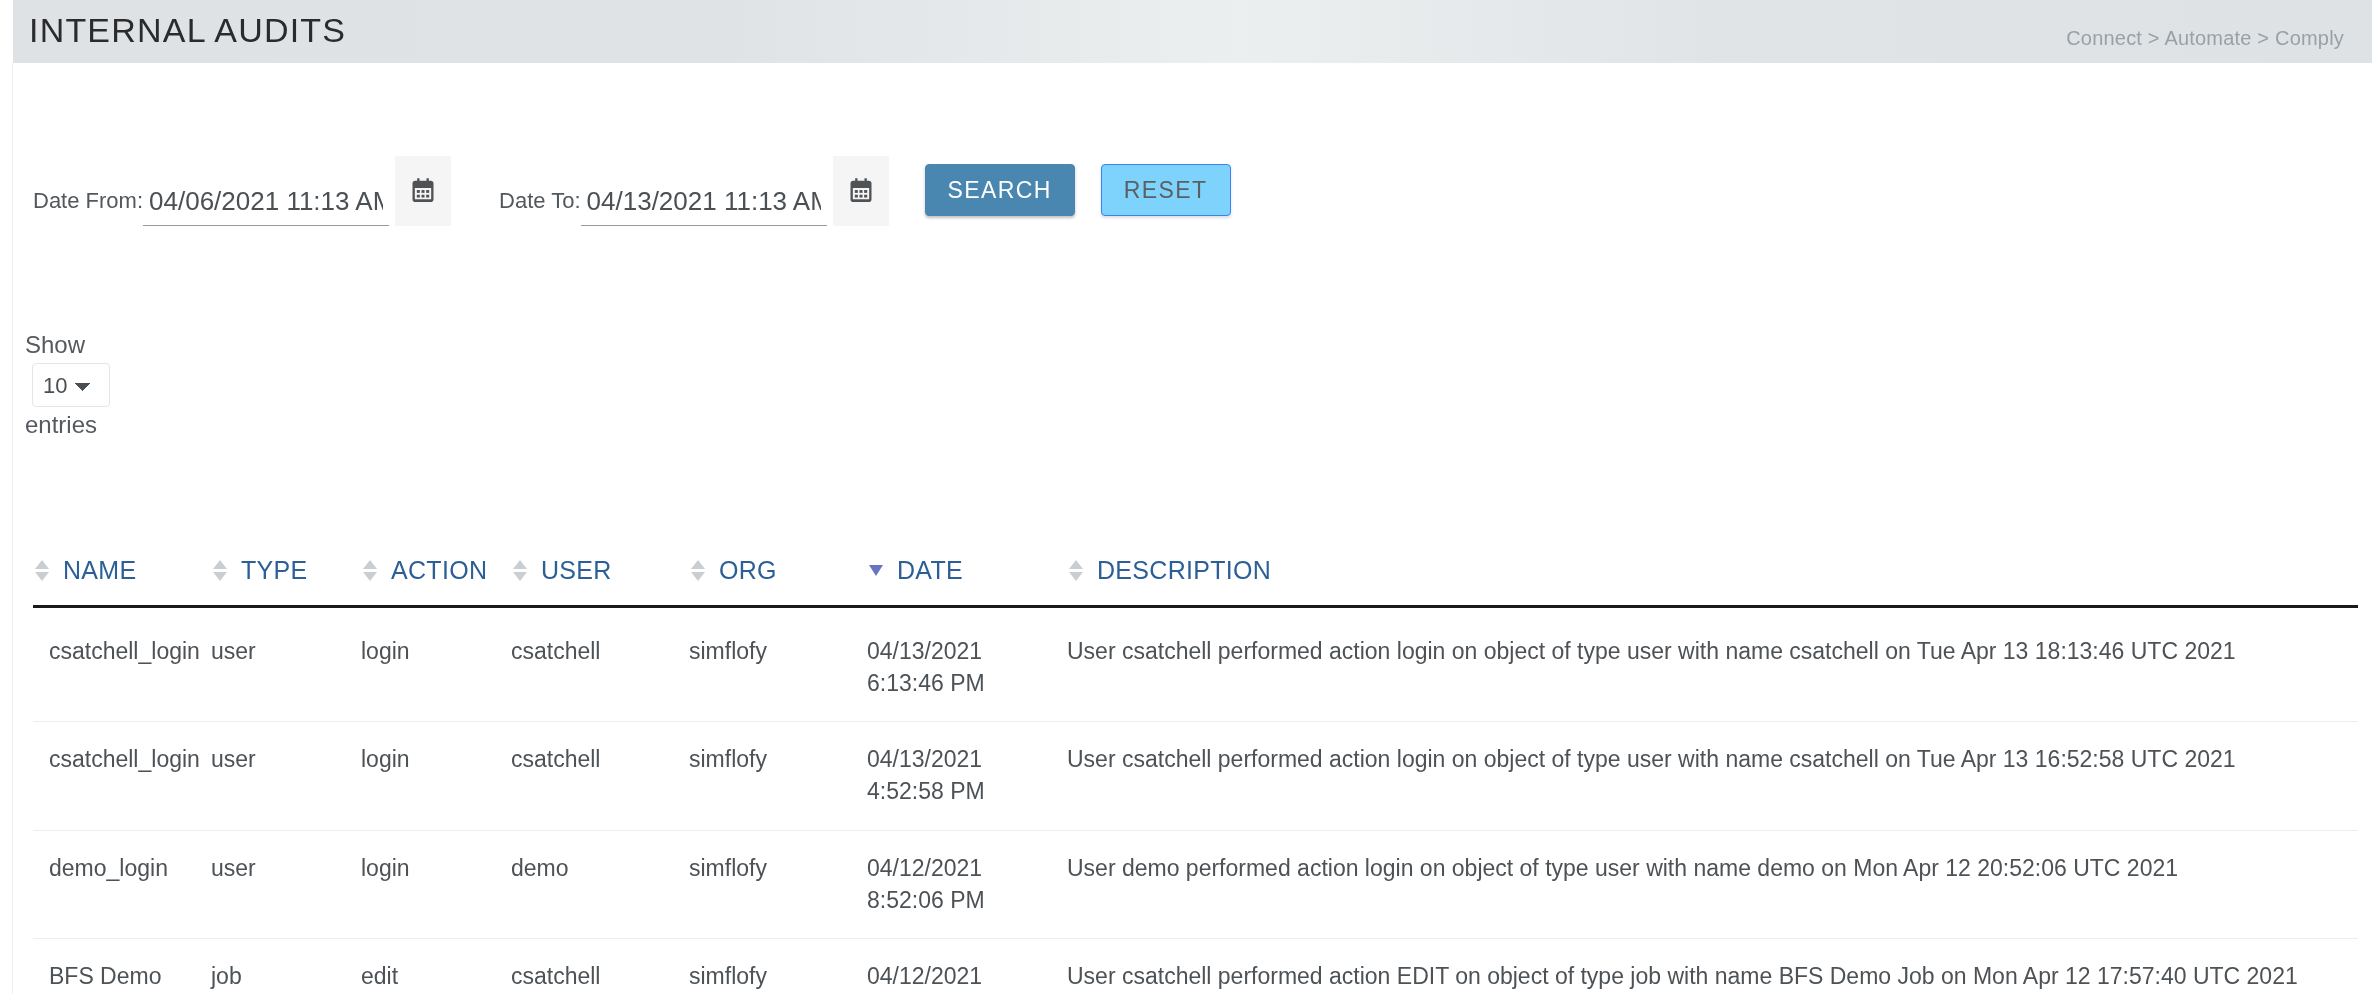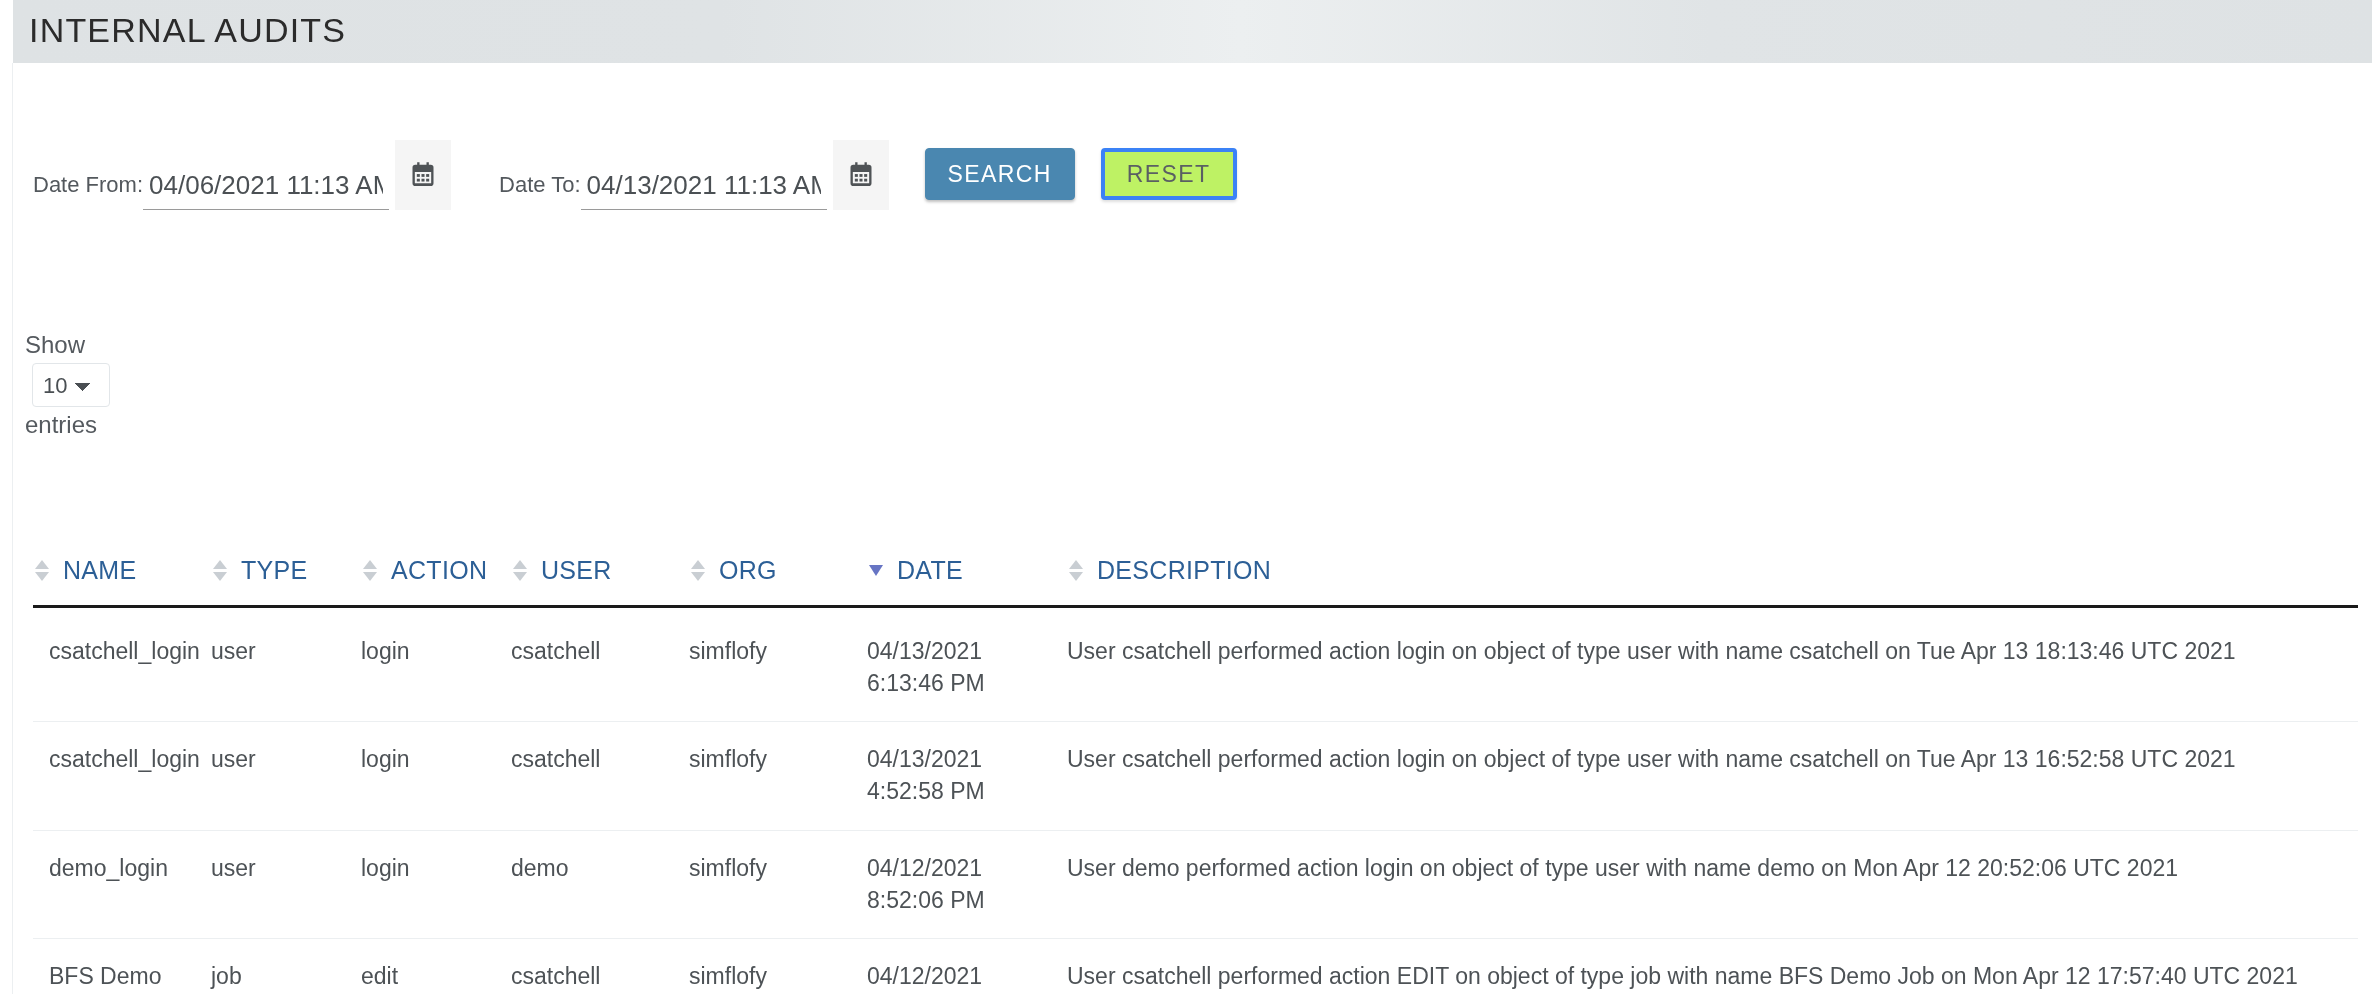--- a/index.html
+++ b/index.html
@@ -57,21 +57,21 @@
     font-size: 20px;
     color: #9aa1a6;
     font-weight: 400;
     letter-spacing: 0.2px;
     padding-top: 14px;
   }
 
   
   .filter-row {
     position: absolute;
-    left: 33px; top: 140px;
+    left: 33px; top: 156px;
     height: 70px;
     display: flex;
     align-items: center;
   }
   .field-group {
     display: flex;
     align-items: flex-end;
     height: 70px;
   }
   .field-label {
@@ -120,23 +120,23 @@
   }
   .btn-search {
     background: #4a87b0;
     color: #ffffff;
     border: 1px solid #4a87b0;
     box-shadow: 0 2px 3px rgba(0,0,0,0.25);
     margin-left: 36px;
     margin-bottom: 2px;
   }
   .btn-reset {
-    background: #bef264;
+    background: #7dd3fc;
     color: #5a5f63;
-    border: 4px solid #3b82f6;
+    border: 1px solid #3b82f6;
     box-shadow: 0 2px 3px rgba(0,0,0,0.13);
     margin-left: 26px;
     margin-bottom: 2px;
   }
 
   
   .show-entries {
     position: absolute;
     left: 25px; top: 332px;
     display: flex;
@@ -259,20 +259,21 @@
 <body>
 
 <div id="page">
 
   <div class="left-edge">
     <div class="left-edge-top"></div>
   </div>
 
   <div class="page-header">
     <div class="page-title">INTERNAL AUDITS</div>
+    <div class="breadcrumb">Connect &gt; Automate &gt; Comply</div>
   </div>
 
   <div class="filter-row">
 
     <div class="field-group">
       <span class="field-label">Date From:</span>
       <input class="date-input" type="text" value="04/06/2021 11:13 AM" style="">
       <button class="cal-btn">
         <span>
           <svg width="28" height="28" viewBox="0 0 24 24" aria-hidden="true">

